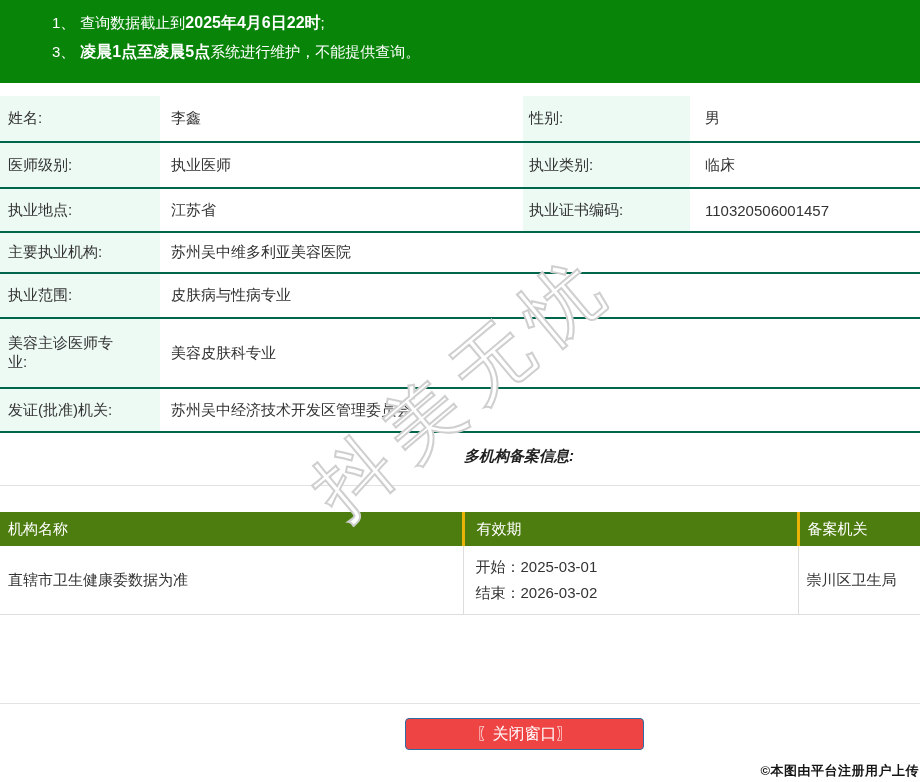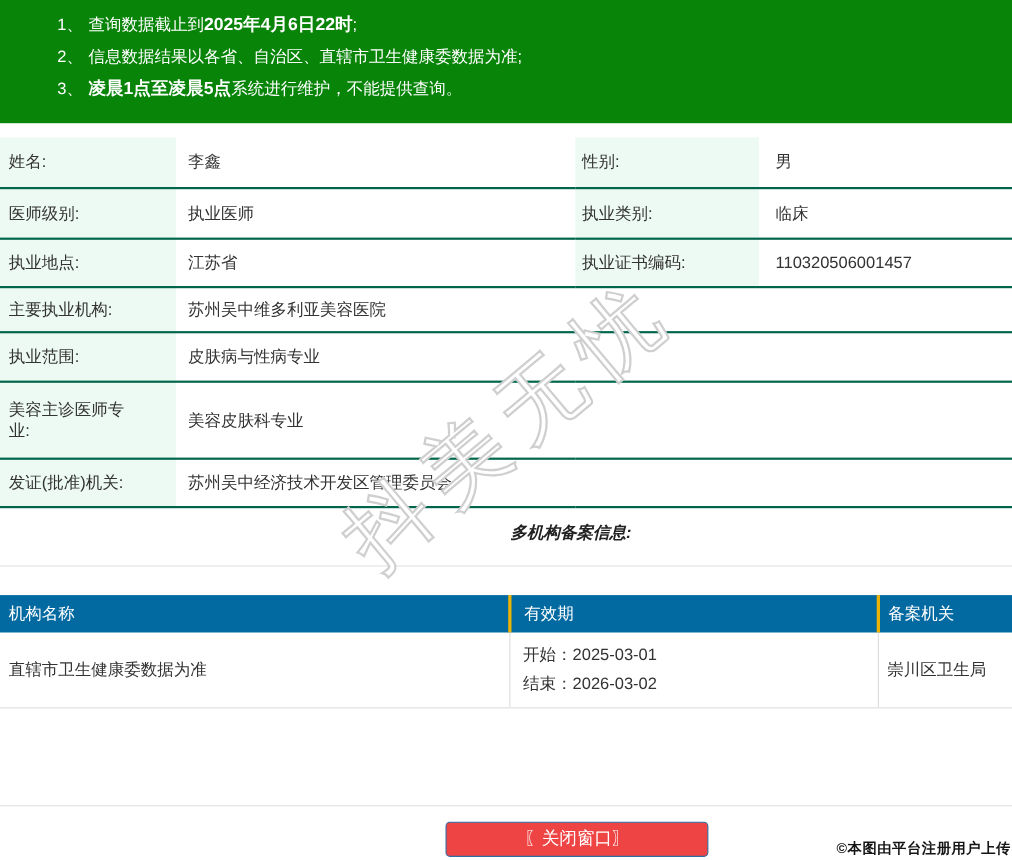--- a/index.html
+++ b/index.html
@@ -4,21 +4,21 @@
 <style>
   html,body { margin:0; padding:0; }
   body {
     width:920px; height:782px; position:relative; overflow:hidden;
     background:#ffffff; color:#333;
     font-family:"Liberation Sans","DejaVu Sans",sans-serif;
   }
 
   
   .notice {
-    background:#088408; height:112px; box-sizing:border-box;
+    background:#088408; height:83px; box-sizing:border-box;
     color:#fff; font-size:15px; padding:8px 2px 0 52px;
   }
   .notice-line { line-height:29px; white-space:nowrap; }
   .notice-line .num { margin-right:5px; }
   .notice-line .b { font-weight:bold; font-size:16px; }
 
   
   .info-table {
     width:920px; border-collapse:collapse; table-layout:fixed;
     margin-top:13px; font-size:15px;
@@ -39,21 +39,21 @@
     margin-top:14px; height:18px; line-height:18px; color:#222;font-style:italic;
   }
   .divider  { border-top:1px solid #e2e2e2; margin-top:20px; height:0; }
 
   
   .org-table {
     width:920px; border-collapse:collapse; table-layout:fixed;
     margin-top:26px; font-size:15px;
   }
   .org-table th {
-    background:#0369a1; color:#fff; font-weight:normal; text-align:left;
+    background:#4d7c0f; color:#fff; font-weight:normal; text-align:left;
     height:34px; padding:0 0 0 8px;
   }
   .org-table th + th { border-left:3px solid #eab308; }
   .org-table th.c2, .org-table td.c2 { padding-left:12px; }
   .org-table td {
     border-bottom:1px solid #ddd; height:68px; vertical-align:middle;
     padding:0 0 0 8px; color:#333;
   }
   .org-table td + td { border-left:1px solid #ddd; }
   .org-table td.c2 div { line-height:26px; }
@@ -85,21 +85,20 @@
                  1px 1px 0 #fff, -1px 0 0 #fff, 1px 0 0 #fff,
                  0 1px 0 #fff, 0 -1px 0 #fff;
   }
 </style>
 </head>
 <body>
 
 <div class="notice">
   <div>
       <div class="notice-line"><span class="num">1、</span><span>查询数据截止到</span><span class="b">2025年4月6日22时</span><span>;</span></div>
-      <div class="notice-line"><span class="num">2、</span><span>信息数据结果以各省、自治区、直辖市卫生健康委数据为准;</span></div>
       <div class="notice-line"><span class="num">3、</span><span class="b">凌晨1点至凌晨5点</span><span>系统进行维护，不能提供查询。</span></div>
     </div>
 </div>
 
 <table class="info-table">
   <colgroup>
       <col style="width:160px">
       <col style="width:363px">
       <col style="width:167px">
       <col style="width:230px">

